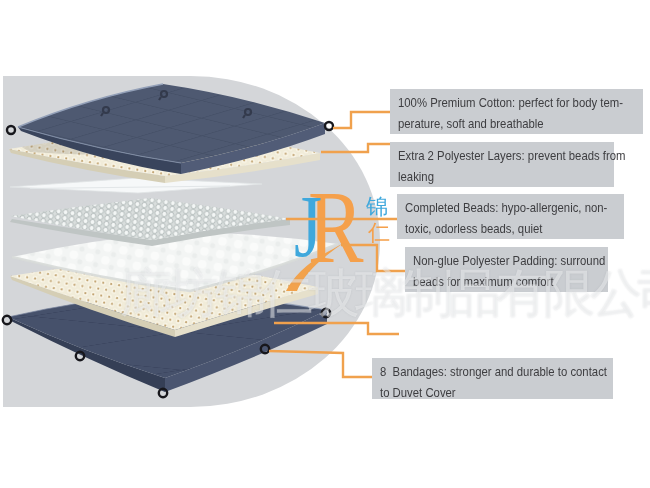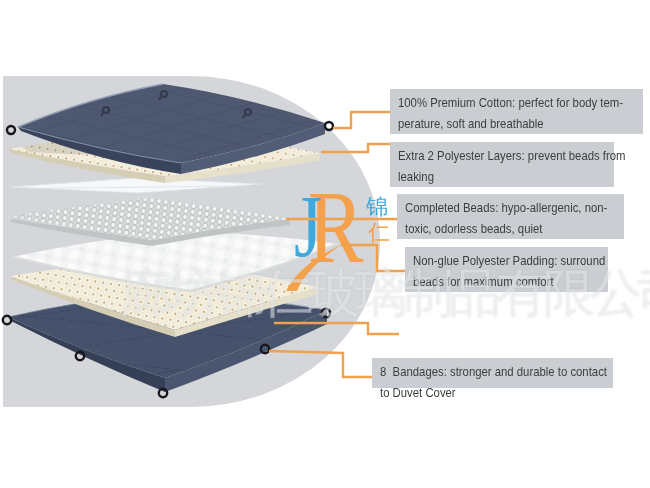--- a/index.html
+++ b/index.html
@@ -8,21 +8,21 @@
   svg.art{position:absolute;left:0;top:0;z-index:1}
   .wm{position:absolute;left:120px;top:259px;font-size:52px;font-weight:normal;letter-spacing:-5px;color:rgba(255,255,255,.42);text-shadow:0 0 2px rgba(150,155,162,.3);white-space:nowrap;z-index:7;font-family:"DejaVu Sans",sans-serif}
   svg.lines{position:absolute;left:0;top:0;z-index:5}
   .label{position:absolute;background:#cacdd1;color:#3d3d40;font-size:13.5px;line-height:20.5px;padding:4px 8px 12px 8px;z-index:6;box-sizing:border-box}
   .label .tx{display:block;transform:scaleX(.84);transform-origin:0 50%;white-space:nowrap}
   #lb1{left:390px;top:89px;width:253px;height:45px}
   #lb2{left:390px;top:142px;width:224px;height:45px}
   #lb3{left:397px;top:194px;width:227px;height:45px}
   #lb4{left:405px;top:247px;width:203px;height:45px}
   #lb5{left:397px;top:305px;width:241px;height:44px}
-  #lb6{left:372px;top:358px;width:241px;height:30px}
+  #lb6{left:372px;top:358px;width:241px;height:41px}
 </style>
 </head>
 <body>
 
 <div id="stage">
   <div class="bgblob"></div>
 
   <svg class="art" width="650" height="488" viewBox="0 0 650 488">
     <defs>
       <pattern id="dots" width="8" height="13" patternUnits="userSpaceOnUse" patternTransform="rotate(9)">

